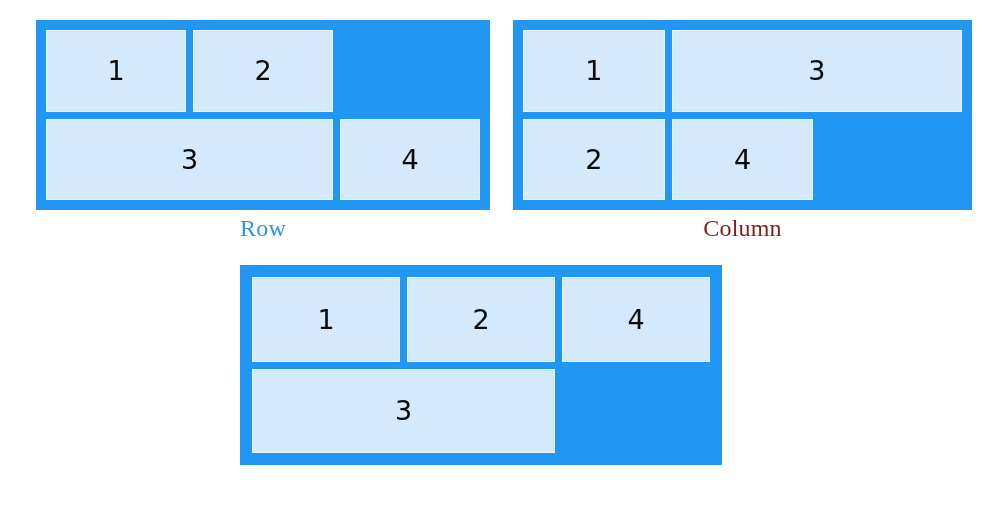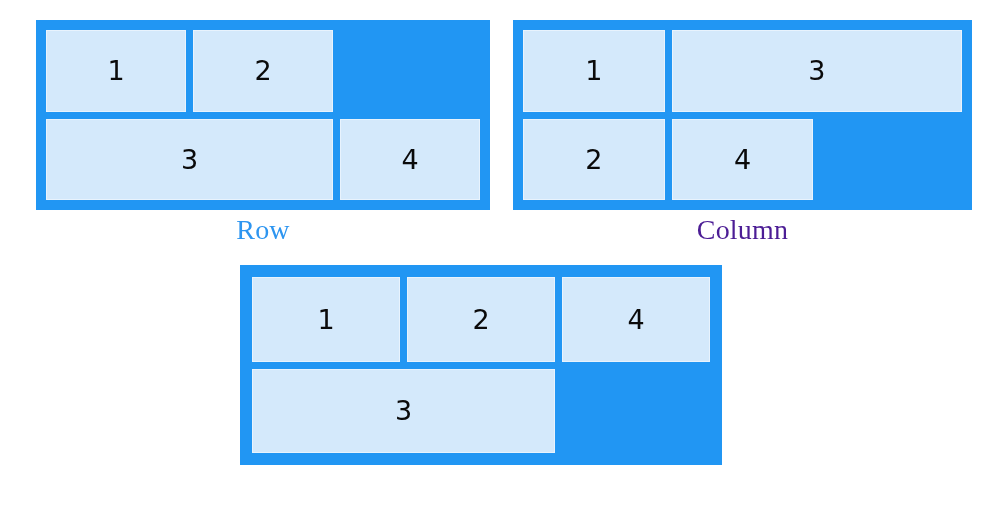--- a/index.html
+++ b/index.html
@@ -37,21 +37,21 @@
     justify-content: center;
     font-family: "DejaVu Sans", sans-serif;
     font-size: 27px;
     font-weight: 400;
     color: #0a0a0a;
     line-height: 1;
   }
   .caption {
     text-align: center;
     font-family: "Liberation Serif", "DejaVu Serif", serif;
-    font-size: 28px;
+    font-size: 24px;
     color: #2d95f0;
     margin-top: 5px;
     line-height: 1.1;
     letter-spacing: 0.2px;
   }
 
   
   #fig-row      { left: 36px;  top: 20px;  width: 454px; }
   #fig-column   { left: 513px; top: 20px;  width: 459px; }
   #fig-dense    { left: 240px; top: 265px; width: 482px; }
@@ -110,21 +110,21 @@
     <div class="caption" style="color: rgb(45, 149, 240);">Row</div>
   </div>
 
   <div class="figure" id="fig-column">
     <div class="grid-panel" id="panel-column" style="background: rgb(33, 150, 243);">
       <div class="cell c1" style="background: rgb(212, 233, 251); border-color: rgb(232, 243, 253); color: rgb(10, 10, 10);">1</div>
       <div class="cell c2" style="background: rgb(212, 233, 251); border-color: rgb(232, 243, 253); color: rgb(10, 10, 10);">2</div>
       <div class="cell c3" style="background: rgb(212, 233, 251); border-color: rgb(232, 243, 253); color: rgb(10, 10, 10);">3</div>
       <div class="cell c4" style="background: rgb(212, 233, 251); border-color: rgb(232, 243, 253); color: rgb(10, 10, 10);">4</div>
     </div>
-    <div class="caption" style="color: #4c1d95;">Column</div>
+    <div class="caption" style="color: #7f1d1d;">Column</div>
   </div>
 
   <div class="figure" id="fig-dense">
     <div class="grid-panel" id="panel-dense" style="background: rgb(33, 150, 243);">
       <div class="cell c1" style="background: rgb(212, 233, 251); border-color: rgb(232, 243, 253); color: rgb(10, 10, 10);">1</div>
       <div class="cell c2" style="background: rgb(212, 233, 251); border-color: rgb(232, 243, 253); color: rgb(10, 10, 10);">2</div>
       <div class="cell c3" style="background: rgb(212, 233, 251); border-color: rgb(232, 243, 253); color: rgb(10, 10, 10);">3</div>
       <div class="cell c4" style="background: rgb(212, 233, 251); border-color: rgb(232, 243, 253); color: rgb(10, 10, 10);">4</div>
     </div>
   </div>

